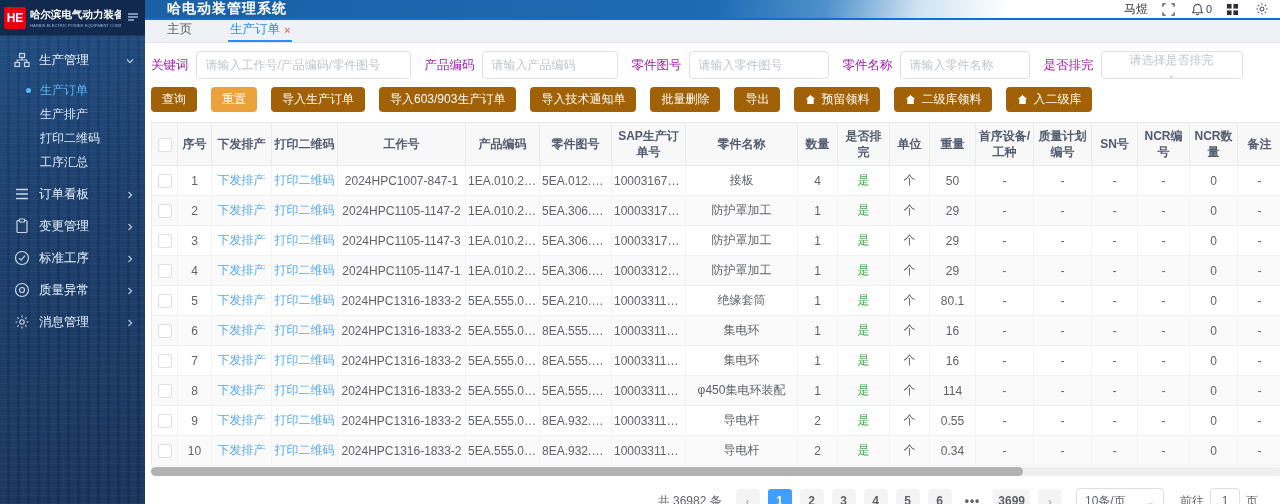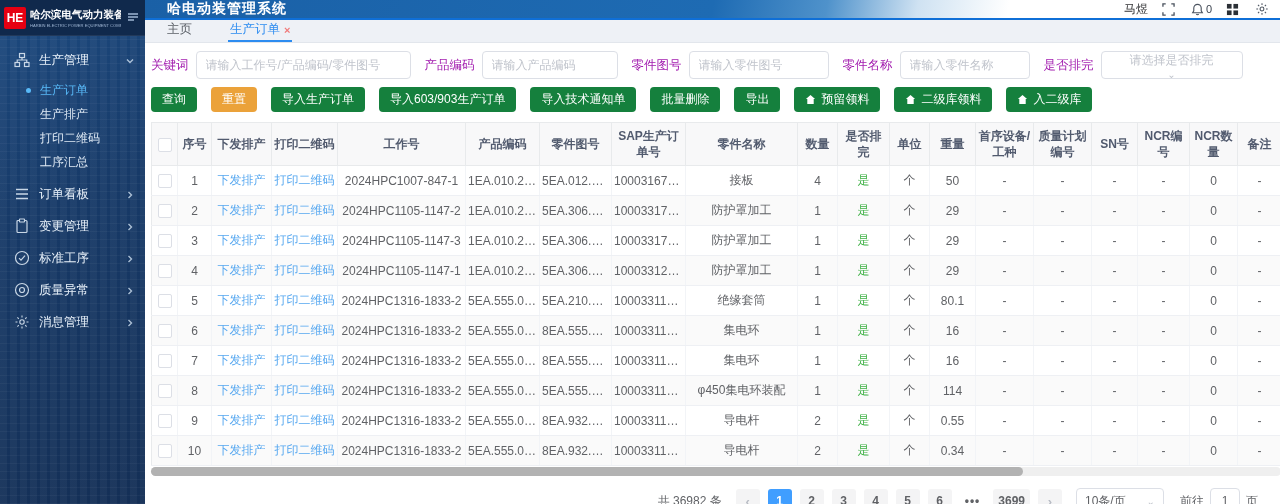--- a/index.html
+++ b/index.html
@@ -50,21 +50,21 @@
   .filters { display:flex; align-items:center; gap:14px; margin:2px 0 8px; flex-wrap:nowrap; }
   .f-item { display:flex; align-items:center; gap:7px; }
   .f-label { font-size:12.5px; color:#a21caf; white-space:nowrap; }
   .f-input { height:28px; border:1px solid #dcdfe6; border-radius:4px; padding:0 9px; font-size:12px; color:#606266; background:#fff; outline:none; font-family:inherit; }
   .f-input::placeholder { color:#c0c4cc; }
   .f-select { display:flex; align-items:center; justify-content:space-between; height:28px; border:1px solid #dcdfe6; border-radius:4px; padding:0 8px; font-size:12px; color:#c0c4cc; width:142px; cursor:pointer; background:#fff;flex-direction:column; }
   .f-select .sel-chev { color:#c0c4cc; font-size:10px; }
 
   
   .toolbar { display:flex; align-items:center; gap:14px; margin:0 0 10px; }
-  .btn { height:25px; padding:0 11px; border:none; border-radius:4px; font-size:12px; color:#fff; background:#15803d; cursor:pointer; display:inline-flex; align-items:center; gap:5px; font-family:inherit; white-space:nowrap; }
+  .btn { height:25px; padding:0 11px; border:none; border-radius:4px; font-size:12px; color:#fff; background:#a16207; cursor:pointer; display:inline-flex; align-items:center; gap:5px; font-family:inherit; white-space:nowrap; }
   .btn.warning { background:#eba23a; }
   .btn .bicon { width:11px; height:11px; }
 
   
   .table-wrap { width:100%; }
   table { border-collapse:collapse; table-layout:fixed; width:1130px; }
   thead th { background:#f8f8f9; color:#515a6e; font-size:12px; font-weight:bold; padding:5px 2px; border:1px solid #e8eaec; border-top:1px solid #e8eaec; line-height:1.35; text-align:center; vertical-align:middle; height:40px; }
   tbody td { font-size:12px; color:#606266; text-align:center; height:30px; border-bottom:1px solid #eef0f4; border-right:1px solid #f2f4f7; padding:0 2px; overflow:hidden; white-space:nowrap; text-overflow:ellipsis; vertical-align:middle; }
   tbody tr:nth-child(even) { background:#fafafa; }
   td.first, th.first { border-left:1px solid #e8eaec; }

